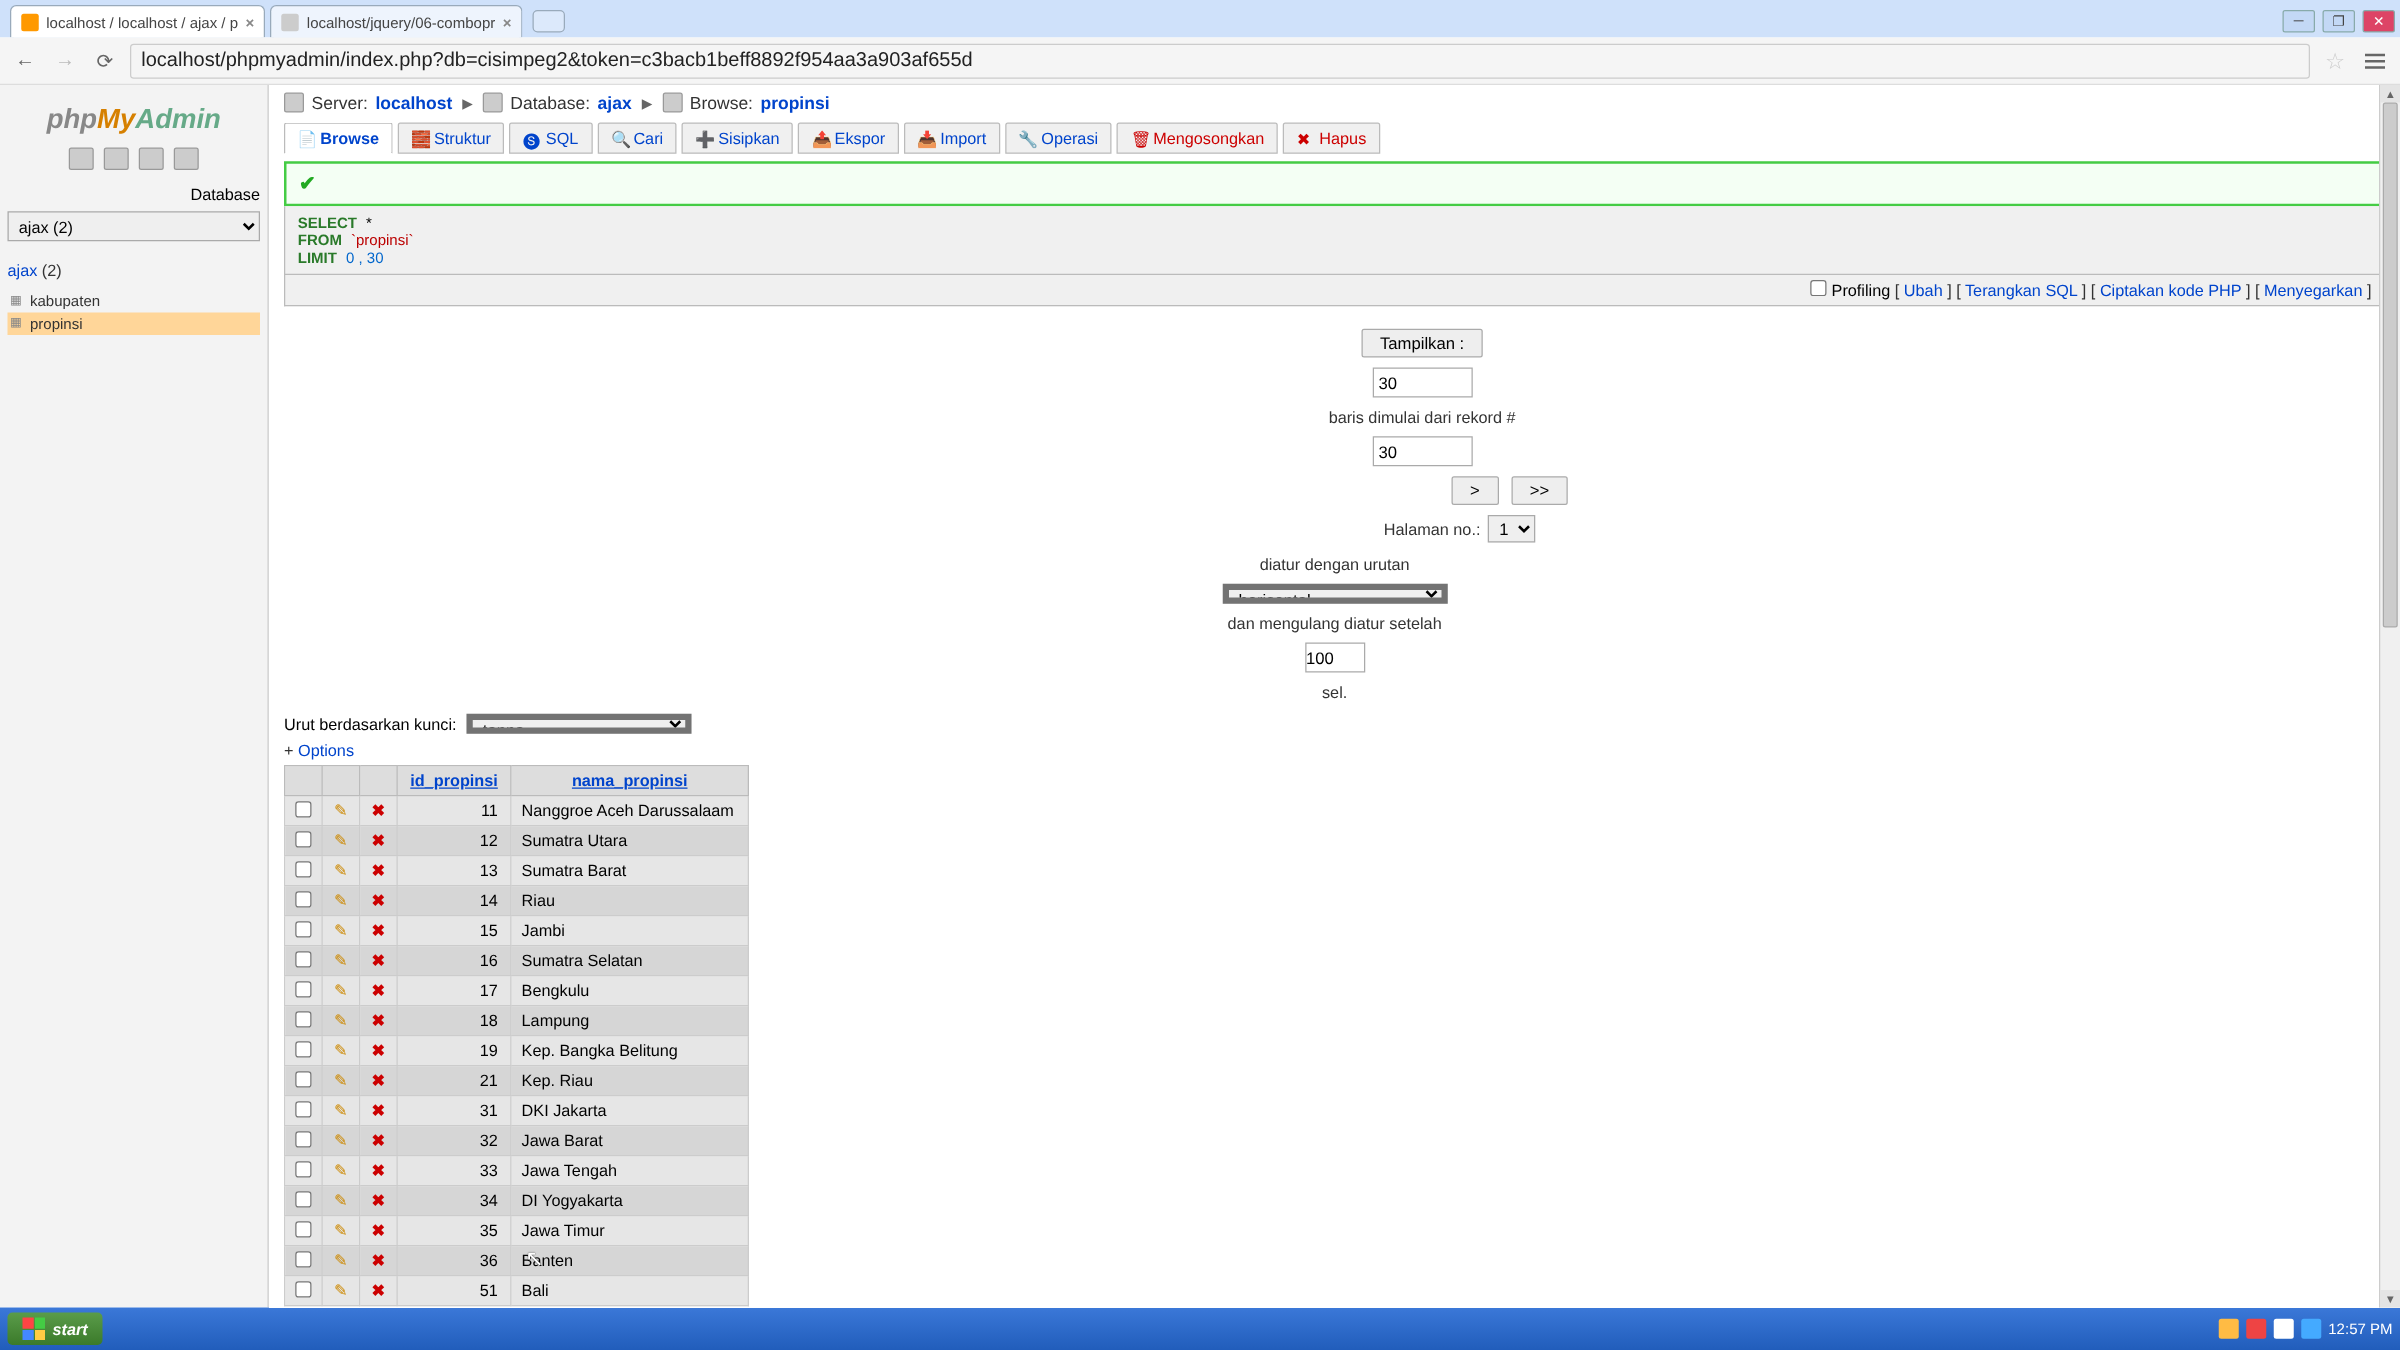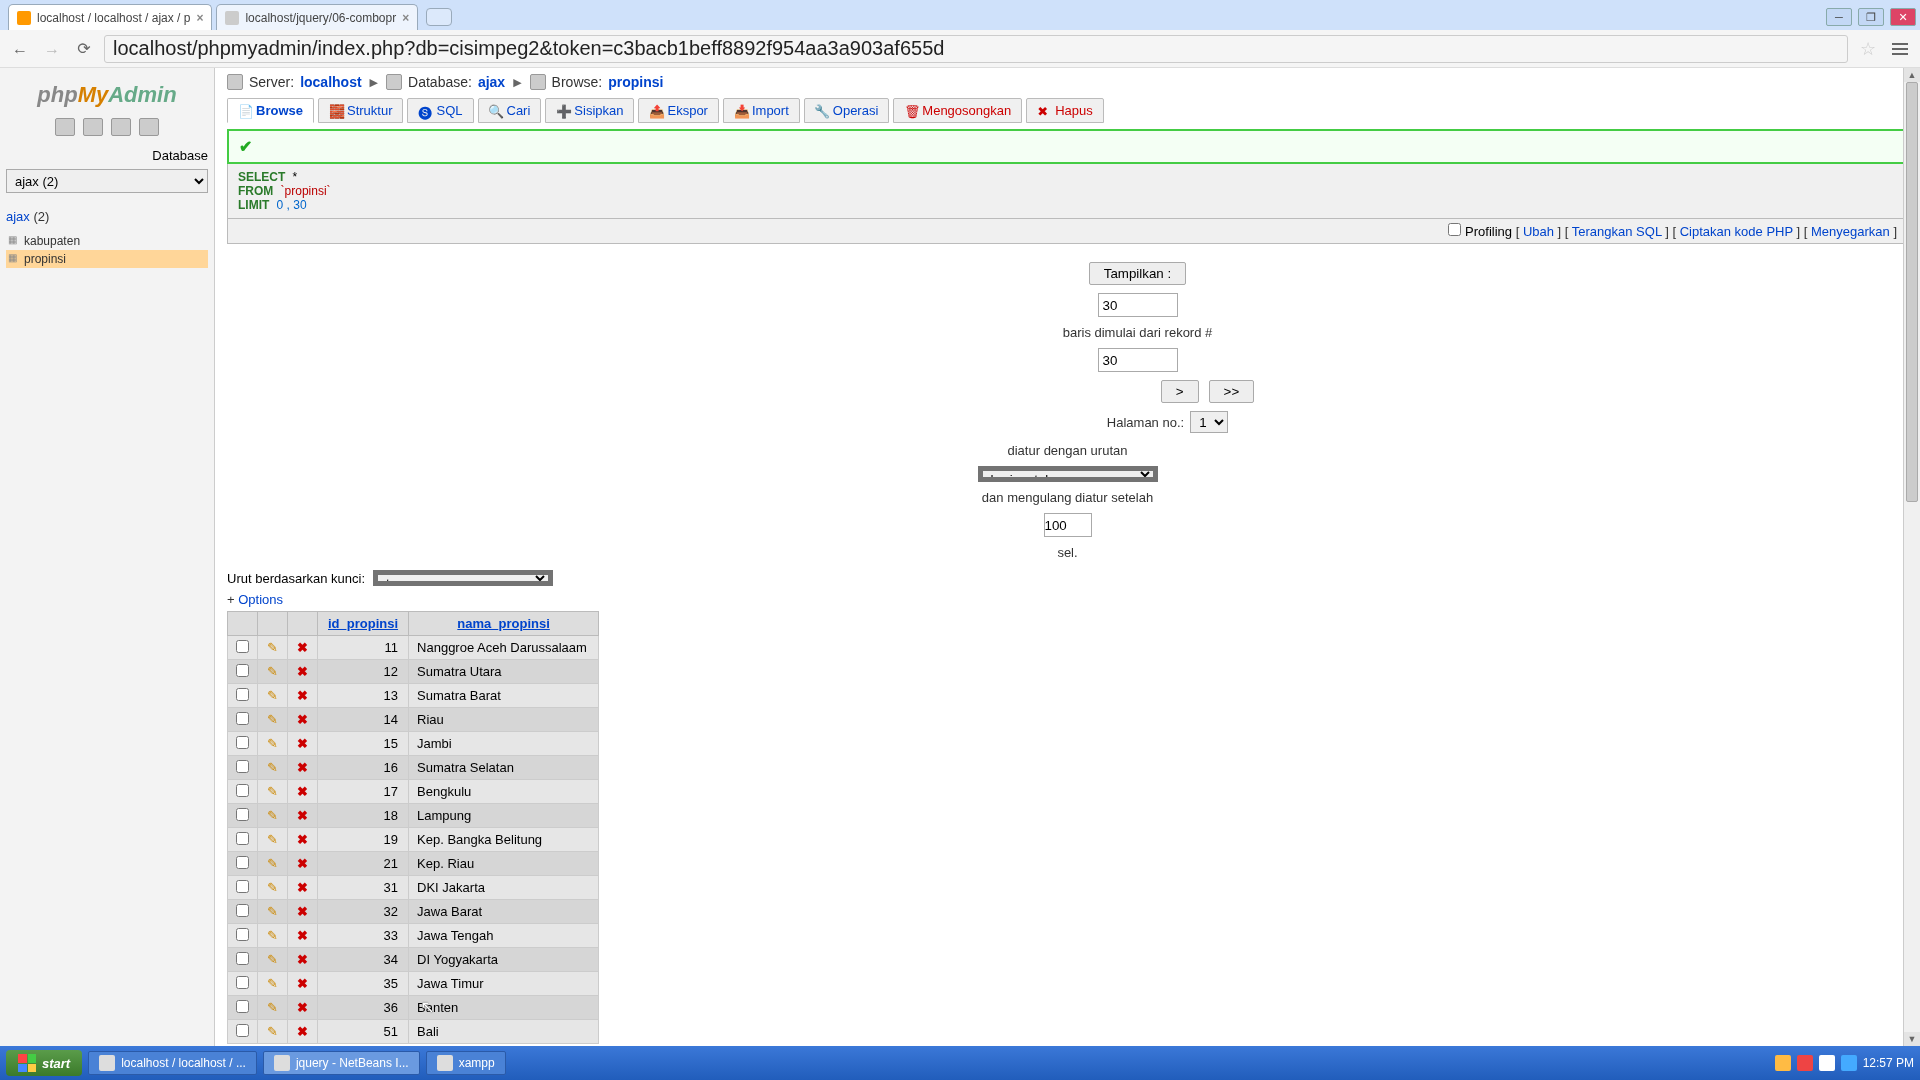--- a/index.html
+++ b/index.html
@@ -11,21 +11,21 @@
 
 .tabbar { height: 30px; background: #cfe1fa; display: flex; align-items: flex-end; padding-left: 8px; }
 .tab { height: 26px; background: #eef4fd; border: 1px solid #9ab; border-bottom: none; border-radius: 5px 5px 0 0; padding: 4px 8px; margin-right: 4px; display: flex; align-items: center; gap: 6px; font-size: 12px; color: #444; max-width: 210px; overflow: hidden; white-space: nowrap; }
 .tab.active { background: #fff; }
 .tab-close { color: #888; font-weight: bold; cursor: pointer; }
 .newtab { width: 26px; height: 18px; background: #dce9fb; border: 1px solid #9ab; border-radius: 4px; margin-left: 4px; margin-bottom: 4px; }
 
 .toolbar { height: 38px; background: #f5f5f5; border-bottom: 1px solid #ddd; display: flex; align-items: center; padding: 0 8px; gap: 8px; }
 .nav-btn { width: 24px; height: 24px; display: flex; align-items: center; justify-content: center; color: #666; font-size: 16px; }
 .nav-btn.disabled { color: #bbb; }
-.urlbar { flex: 1; height: 28px; border: 1px solid #ccc; border-radius: 3px; padding: 0 8px; display: flex; align-items: center; color: #555; font-size: 20px; }
+.urlbar { flex: 1; height: 28px; border: 1px solid #ccc; border-radius: 3px; padding: 0 8px; display: flex; align-items: center; color: #555; font-size: 16px; }
 .urlbar .host { color: #222; }
 .star { color: #ccc; font-size: 18px; }
 .menu-btn { display: flex; flex-direction: column; gap: 3px; padding: 4px; }
 .menu-btn div { width: 16px; height: 2px; background: #666; }
 
 .content { flex: 1; display: flex; overflow: hidden; }
 
 .sidebar { width: 215px; background: #f3f3f3; border-right: 1px solid #ccc; padding: 8px 6px; }
 .logo { text-align: center; margin: 6px 0 10px; }
 .logo-text { font-size: 22px; font-weight: bold; font-style: italic; }
@@ -439,34 +439,20 @@
   <div class="taskbar">
     <div class="start-btn">
       <div class="start-logo">
           <div></div>
           <div></div>
           <div></div>
           <div></div>
         </div>
       <span>start</span>
     </div>
-    <div id="taskbar-items" style="display:flex;gap:6px;">
-        <div class="task-item">
-          <span class="task-icon"></span>
-          <span>localhost / localhost / ...</span>
-        </div>
-        <div class="task-item active">
-          <span class="task-icon"></span>
-          <span>jquery - NetBeans I...</span>
-        </div>
-        <div class="task-item">
-          <span class="task-icon"></span>
-          <span>xampp</span>
-        </div>
-      </div>
     <div class="tray">
       <span class="tray-icon"></span>
       <span class="tray-icon" style="background:#e44;"></span>
       <span class="tray-icon" style="background:#fff;"></span>
       <span class="tray-icon" style="background:#4af;"></span>
       <span>12:57 PM</span>
     </div>
   </div>
 
 </div>

